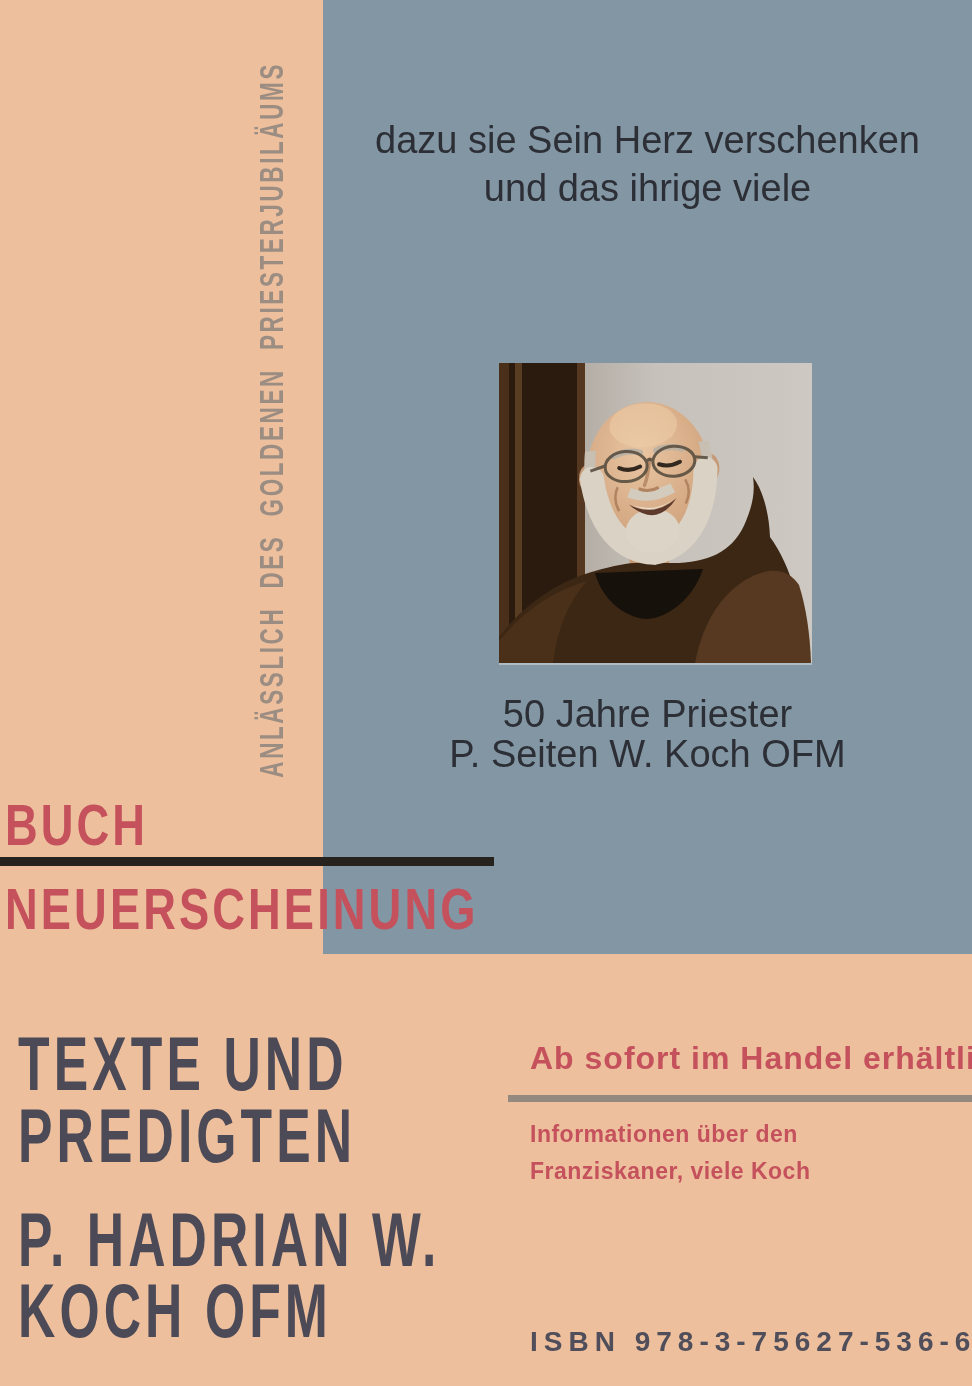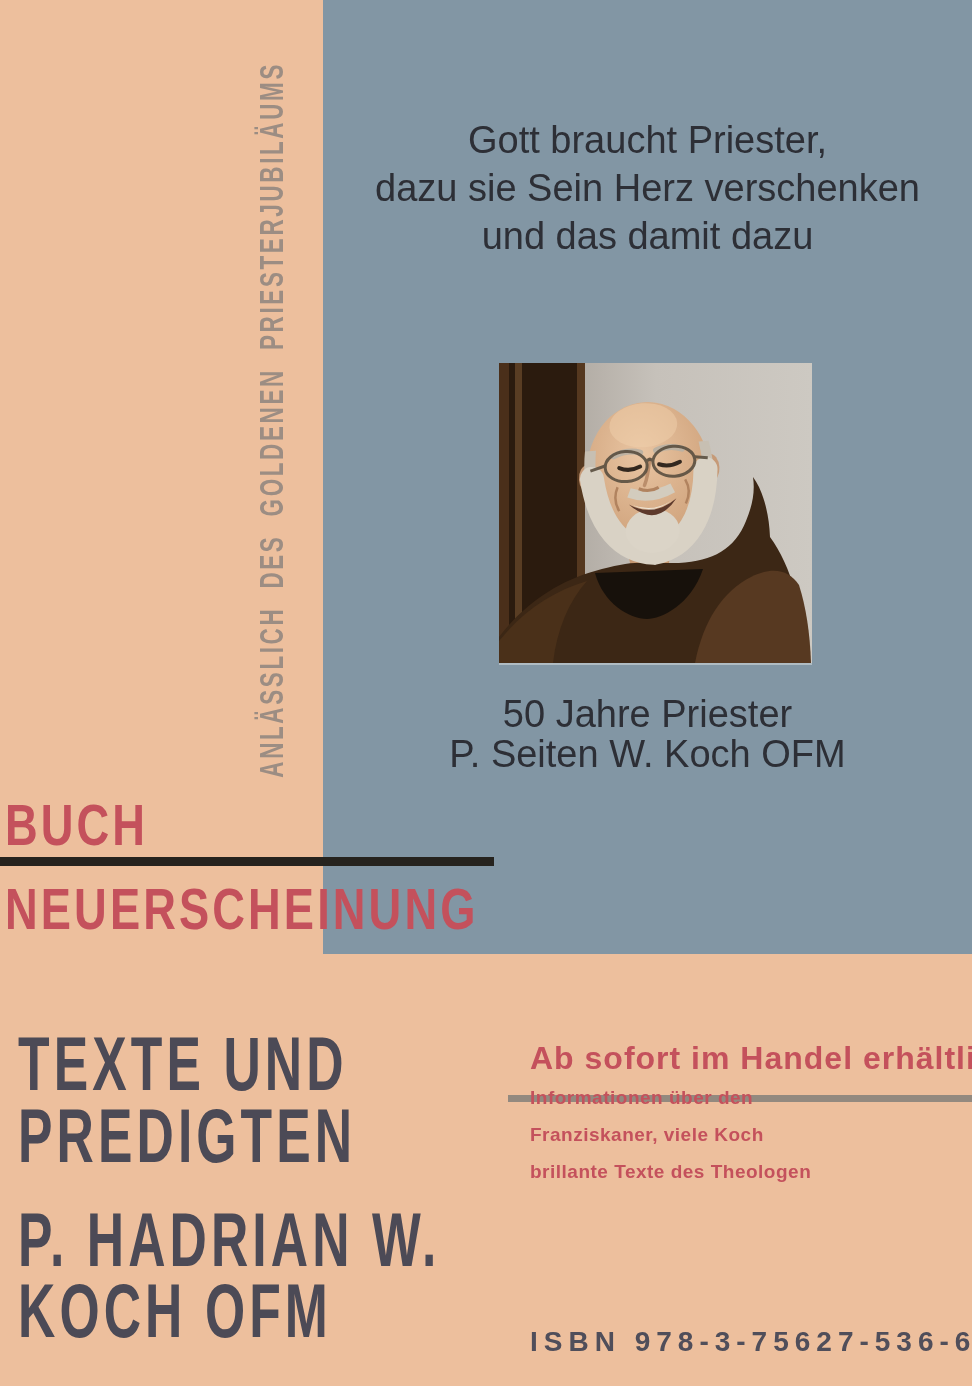--- a/index.html
+++ b/index.html
@@ -69,45 +69,44 @@
     position:absolute;left:530px;top:1040px;
     font-size:32px;font-weight:bold;letter-spacing:1px;
     color:var(--red_accent,#C4515C);
     white-space:nowrap;
   }
   .gray-rule{
     position:absolute;left:508px;top:1095px;width:464px;height:7px;
     background:var(--gray_rule,#93897F);
   }
   .desc{
-    position:absolute;left:530px;top:1080px;
-    font-size:19px;font-weight:bold;line-height:36.8px;letter-spacing:0.5px;
+    position:absolute;left:530px;top:1116px;
+    font-size:23px;font-weight:bold;line-height:36.8px;letter-spacing:0.5px;
     color:var(--red_accent,#C4515C);
     white-space:nowrap;
   }
   .isbn{
     position:absolute;left:530px;top:1326px;
     font-size:28px;font-weight:bold;letter-spacing:6px;
     color:var(--isbn_text,#504E5A);
     white-space:nowrap;
   }
 </style>
 </head>
 <body>
 
 <div class="page">
 
   <div class="blue-panel"></div>
 
   <div class="vtag">ANLÄSSLICH DES GOLDENEN PRIESTERJUBILÄUMS</div>
 
   <div class="quote">
-    <div>Gott braucht Priester,</div>
     <div>dazu sie Sein Herz verschenken</div>
-    <div>und das damit dazu</div>
+    <div>und das ihrige viele</div>
   </div>
 
   <div class="photo-wrap" role="img" aria-label="Smiling elderly Franciscan friar with glasses and white beard, wearing a brown habit">
     <svg viewBox="0 0 313 300" preserveAspectRatio="none">
       <defs>
         <linearGradient id="wall" x1="0" y1="0" x2="1" y2="0">
           <stop offset="0" stop-color="#9E978F"></stop>
           <stop offset="0.5" stop-color="#C6C1BA"></stop>
           <stop offset="1" stop-color="#CDC9C2"></stop>
         </linearGradient>
@@ -176,18 +175,17 @@
     <div>P. HADRIAN W.</div>
     <div>KOCH OFM</div>
   </div>
 
   <div class="avail">Ab sofort im Handel erhältlich</div>
   <div class="gray-rule"></div>
 
   <div class="desc">
     <div>Informationen über den</div>
     <div>Franziskaner, viele Koch</div>
-    <div>brillante Texte des Theologen</div>
   </div>
 
   <div class="isbn">ISBN 978-3-75627-536-6</div>
 
 </div>
 
 </body></html>

